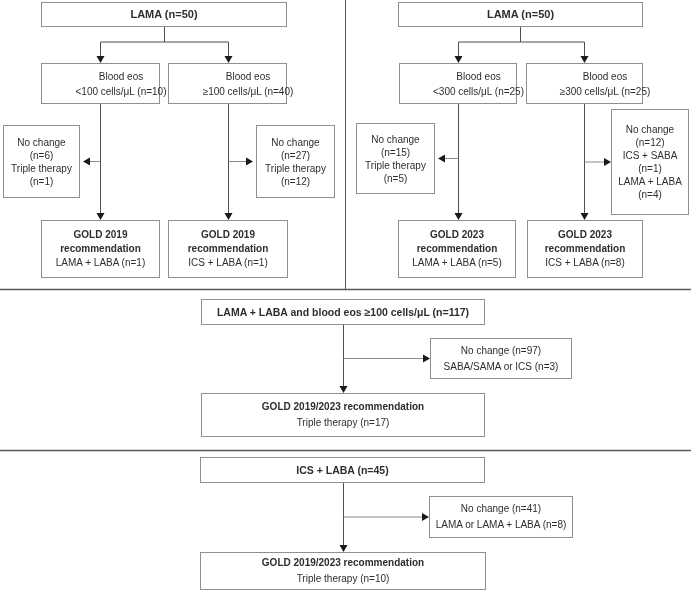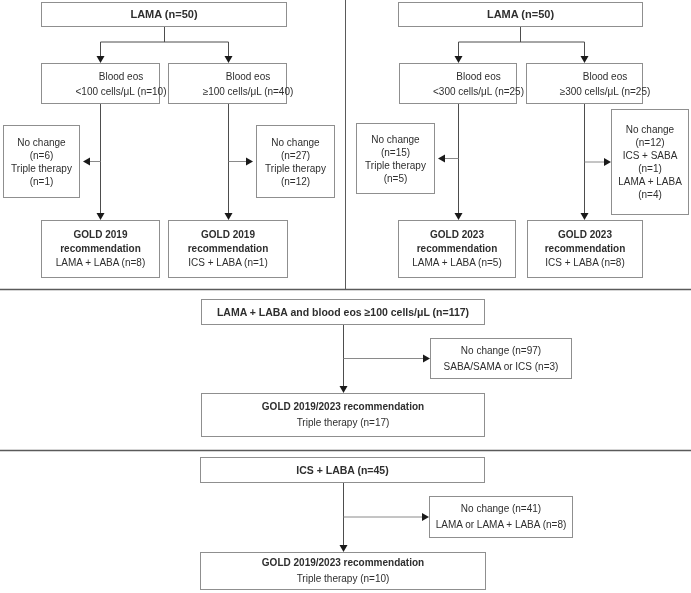--- a/index.html
+++ b/index.html
@@ -113,21 +113,21 @@
   <div class="bx" style="left:256px;top:125px;width:79px;height:73px;">
     <div>No change</div>
     <div>(n=27)</div>
     <div>Triple therapy</div>
     <div>(n=12)</div>
   </div>
 
   <div class="bx gold" style="left:41px;top:220px;width:119px;height:58px;">
     <div class="t">GOLD 2019</div>
     <div class="t">recommendation</div>
-    <div>LAMA + LABA (n=8)</div>
+    <div>LAMA + LABA (n=1)</div>
   </div>
 
   <div class="bx gold" style="left:168px;top:220px;width:120px;height:58px;">
     <div class="t">GOLD 2019</div>
     <div class="t">recommendation</div>
     <div>ICS + LABA (n=1)</div>
   </div>
 
   <div class="bx root" style="left:398px;top:2px;width:245px;height:25px;">
     <div>LAMA (n=50)</div>

